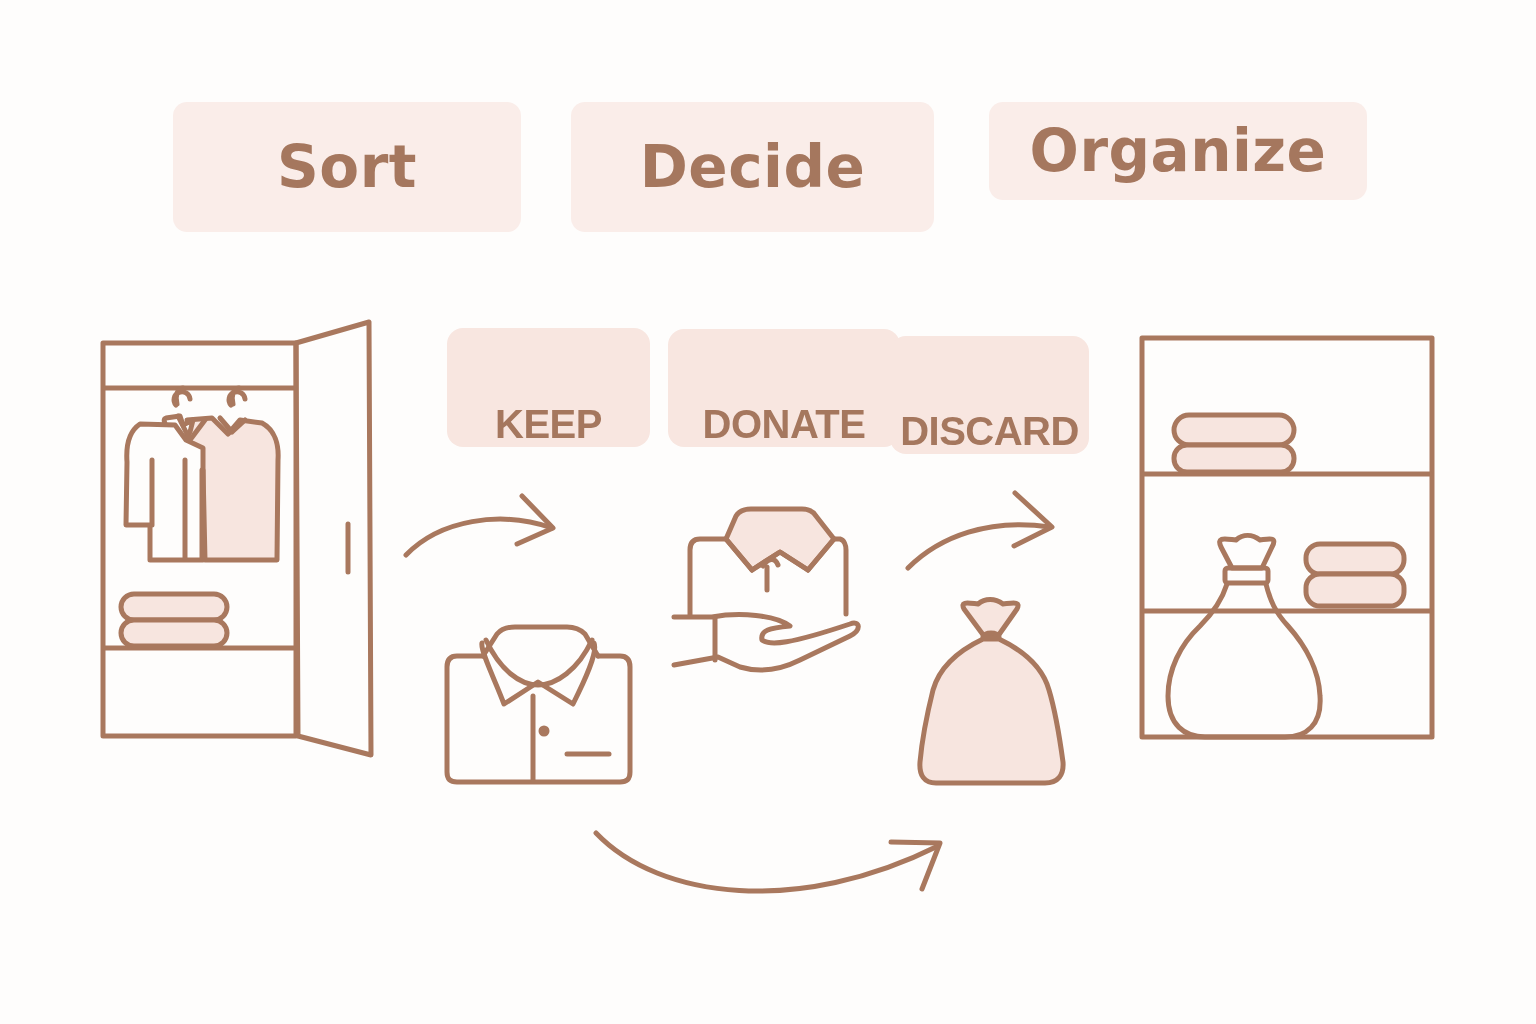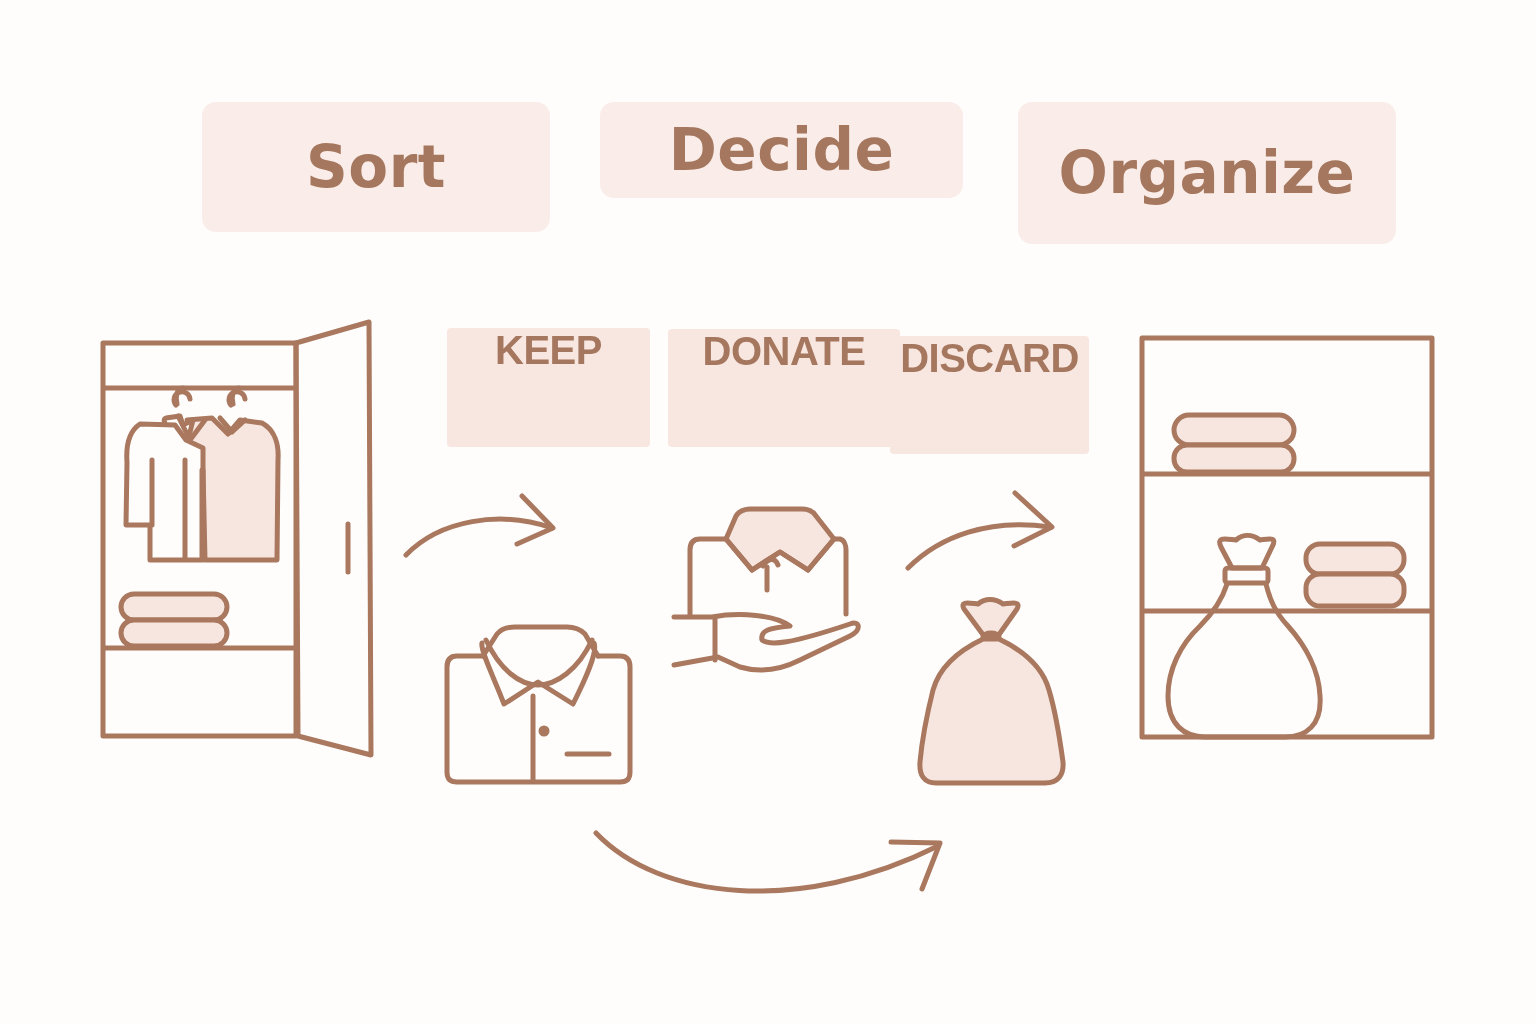--- a/index.html
+++ b/index.html
@@ -12,47 +12,46 @@
     }
     .step-box {
       position: absolute;
       background: #faede9;
       border-radius: 14px;
       display: flex; align-items: center; justify-content: center;
       color: #a5775e;
       font-size: 58px;
       font-weight: bold;
       letter-spacing: 0.5px;
-      margin-left: 29px;
     }
     .decision-box {
       position: absolute;
       background: #f8e6e0;
-      border-radius: 4px;
-      display: flex; align-items: flex-start; justify-content: center;
+      border-radius: 16px;
+      display: flex; align-items: flex-end; justify-content: center;
       color: #a5775e;
       font-size: 40px;
       font-weight: bold;
       font-family: "Liberation Sans", sans-serif;
       letter-spacing: -0.5px;
     }
     svg.art { position: absolute; left: 0; top: 0; }
     .icon-group { stroke: #a9785e; stroke-width: 5; fill: none; stroke-linecap: round; stroke-linejoin: round; }
     .fillpink { fill: #f7e5df; }
   </style>
 </head>
 <body>
 
 <div class="step-box" style="left:173px; top:102px; width:348px; height:130px;">
   <span>Sort</span>
 </div>
-<div class="step-box" style="left:571px; top:102px; width:363px; height:96px;">
+<div class="step-box" style="left:571px; top:102px; width:363px; height:130px;">
   <span>Decide</span>
 </div>
-<div class="step-box" style="left:989px; top:102px; width:378px; height:142px;">
+<div class="step-box" style="left:989px; top:102px; width:378px; height:98px;">
   <span>Organize</span>
 </div>
 
 <div class="decision-box" style="left:447px; top:328px; width:203px; height:119px;">
   <span>KEEP</span>
 </div>
 <div class="decision-box" style="left:668px; top:329px; width:232px; height:118px;">
   <span>DONATE</span>
 </div>
 <div class="decision-box" style="left:890px; top:336px; width:199px; height:118px;">

